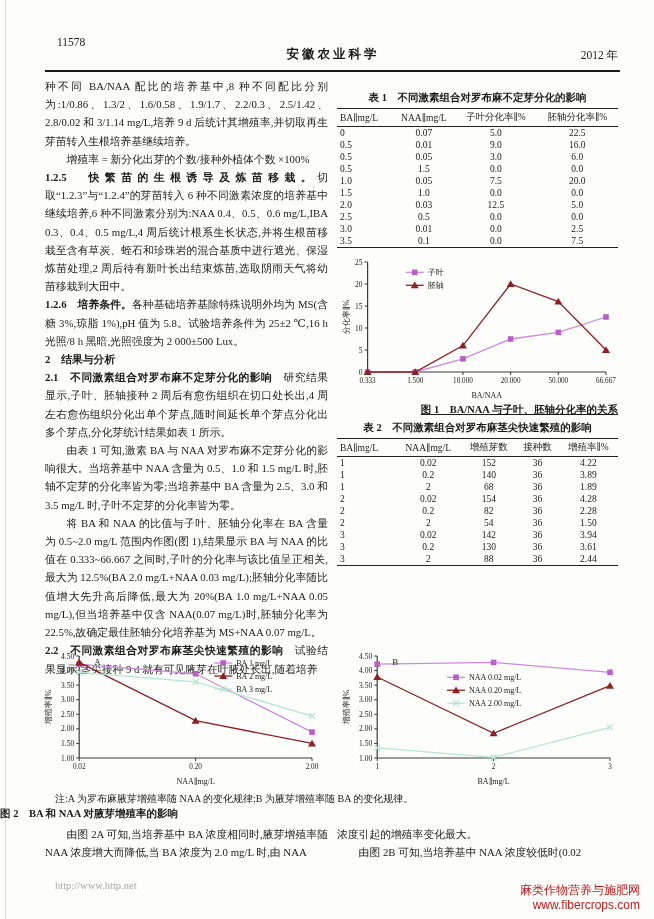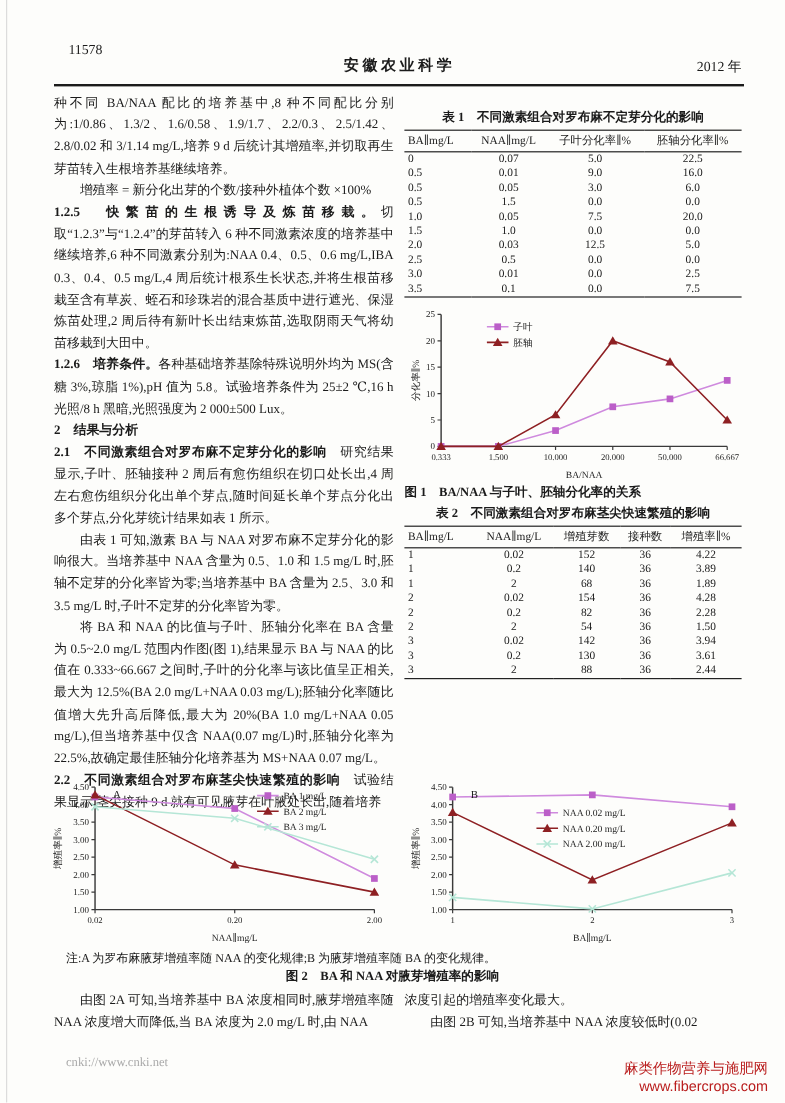--- a/index.html
+++ b/index.html
@@ -16,25 +16,25 @@
   .para.indent{text-indent:2em;}
   .para b{font-weight:bold;}
   .tbl-caption{font-size:10.5px;font-weight:bold;text-align:center;margin:1px 0 3px;}
   table.data{width:100%;border-collapse:collapse;font-size:9.5px;
              border-top:1.6px solid #222;border-bottom:1.6px solid #222;}
   table.data th{font-weight:normal;border-bottom:1px solid #222;padding:2px 1px;text-align:center;}
   table.data td{padding:1px 1px;text-align:center;}
   table.data th:first-child,table.data td:first-child{text-align:left;padding-left:3px;}
   .fig1-box{margin-top:4px;text-align:center;}
   .fig1-box svg{display:block;margin:0 auto;}
-  .fig-caption{font-size:10.5px;font-weight:bold;text-align:left;margin:1px 0 4px;}
+  .fig-caption{font-size:10.5px;font-weight:bold;text-align:right;margin:1px 0 4px;text-decoration:underline;}
   .rc-text{margin-top:2px;margin-bottom:2px;}
   .fig2-row{position:absolute;left:42px;top:646px;width:578px;display:flex;justify-content:space-between;}
   .fig2-note{position:absolute;left:55px;top:792px;font-size:10px;}
-  .fig2-caption{position:absolute;left:0;right:0;top:807px;text-align:center;font-size:10.5px;font-weight:bold;}
+  .fig2-caption{position:absolute;left:0;right:0;top:807px;text-align:left;font-size:10.5px;font-weight:bold;}
   .bottom-left{position:absolute;left:45px;top:825px;width:283px;}
   .bottom-right{position:absolute;left:337px;top:825px;width:281px;}
   .footer{position:absolute;left:55px;top:880px;width:566px;display:flex;gap:26px;
           font-size:10.5px;color:#a9a9a9;white-space:nowrap;}
   .watermark{position:absolute;right:14px;top:883px;text-align:right;color:#b91c1c;
              font-size:12px;line-height:15px;font-family:"Liberation Sans","DejaVu Sans",sans-serif;}
   svg text{font-family:"Liberation Serif","DejaVu Serif",serif;}
 </style>
 </head>
 <body>
@@ -383,19 +383,19 @@
 
   <div class="bottom-left">
       <p class="para indent">由图 2A 可知,当培养基中 BA 浓度相同时,腋芽增殖率随 NAA 浓度增大而降低,当 BA 浓度为 2.0 mg/L 时,由 NAA</p>
     </div>
   <div class="bottom-right">
       <p class="para">浓度引起的增殖率变化最大。</p>
       <p class="para indent">由图 2B 可知,当培养基中 NAA 浓度较低时(0.02</p>
     </div>
 
   <div class="footer">
-    <span>cnki://www.cnki.net</span>
+    <span>http://www.http.net</span>
   </div>
   <div class="watermark">
     <div>麻类作物营养与施肥网</div>
     <div>www.fibercrops.com</div>
   </div>
 </div>
 
 </body></html>

